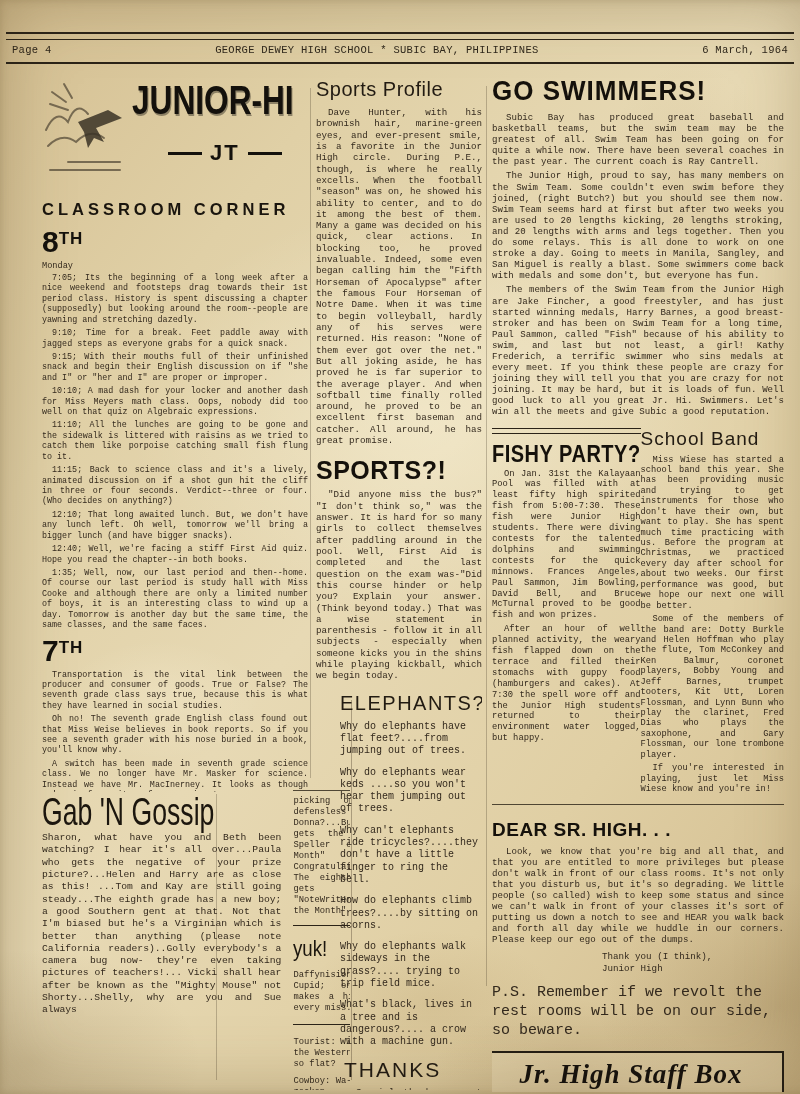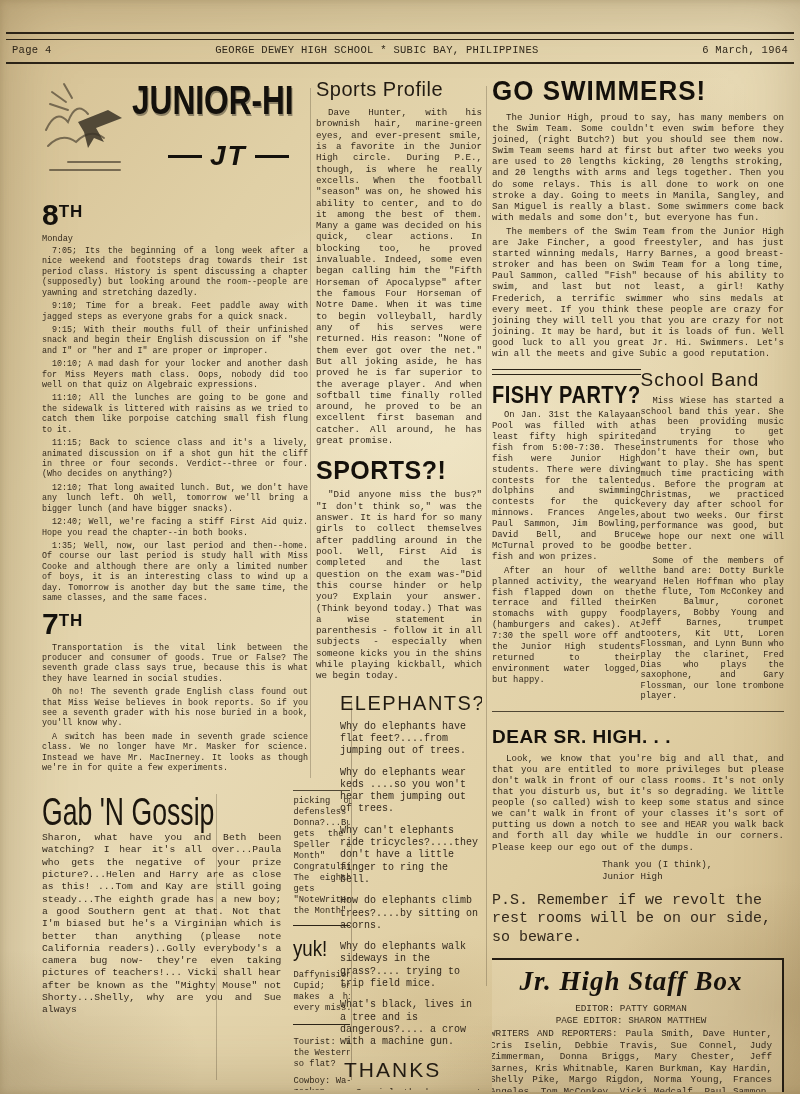--- a/index.html
+++ b/index.html
@@ -39,21 +39,21 @@
   .vr3{left:216px;top:794px;height:286px;}
   .vr4{left:351px;top:700px;height:380px;background:rgba(62,50,32,.35);}
 
   
   .masthead{display:flex;align-items:flex-start;gap:4px;height:124px;margin-bottom:2px;}
   .mast-art{flex:0 0 86px;}
   .mast-right{flex:1;padding-top:6px;}
   .mast-title{font-family:"Liberation Sans","DejaVu Sans",sans-serif;font-weight:900;font-size:31px;letter-spacing:0px;color:#14110c;transform:scale(1.02,1.3);transform-origin:left top;white-space:nowrap;text-shadow:1px 1px 0 rgba(20,17,12,.4);}
   .jt-row{display:flex;align-items:center;gap:8px;margin-top:26px;margin-left:36px;}
   .jt-line{flex:0 0 34px;border-top:3px solid #14110c;}
-  .jt{font-family:"Liberation Sans",sans-serif;font-style:italic;font-weight:900;font-size:28px;color:#14110c;letter-spacing:2px;}
+  .jt{font-family:"Liberation Sans",sans-serif;font-weight:900;font-size:22px;color:#14110c;letter-spacing:2px;}
   .classroom{font-family:"Liberation Sans",sans-serif;font-weight:900;font-size:16.5px;letter-spacing:4px;color:#1a150e;margin:4px 0 6px;}
 
   
   .grade-head{margin:2px 0 2px;color:#14110c;font-family:Liberation Sans, sans-serif;font-weight:900;}
   .grade-head .num{font-size:30px;}
   .grade-head .th{font-size:17px;position:relative;top:-8px;letter-spacing:1px;}
   .h-heavy{font-family:"Liberation Sans",sans-serif;font-weight:900;color:#15110b;letter-spacing:.5px;}
   .h-light{font-family:"Liberation Sans",sans-serif;font-weight:400;color:#221b12;}
 
   
@@ -139,20 +139,21 @@
       </svg>
       <div class="mast-right">
         <div class="mast-title">JUNIOR-HI</div>
         <div class="jt-row">
           <span class="jt-line"></span>
           <span class="jt">JT</span>
           <span class="jt-line"></span>
         </div>
       </div>
     </div>
+    <div class="classroom">CLASSROOM CORNER</div>
 
     <div class="grade-head">
       <span class="num">8</span><span class="th">TH</span>
     </div>
     <p class="day">Monday</p>
     <p class="body">7:05; Its the beginning of a long week after a nice weekend and footsteps drag towards their 1st period class. History is spent discussing a chapter (supposedly) but looking around the room--people are yawning and stretching dazedly.</p>
     <p class="body">9:10; Time for a break. Feet paddle away with jagged steps as everyone grabs for a quick snack.</p>
     <p class="body">9:15; With their mouths full of their unfinished snack and begin their English discussion on if "she and I" or "her and I" are proper or improper.</p>
     <p class="body">10:10; A mad dash for your locker and another dash for Miss Meyers math class. Oops, nobody did too well on that quiz on Algebraic expressions.</p>
     <p class="body">11:10; All the lunches are going to be gone and the sidewalk is littered with raisins as we tried to catch them like porpoise catching small fish flung to it.</p>
@@ -204,34 +205,36 @@
     </div>
 
     <div class="thanks-wrap">
       <div class="h-light thanks-head">THANKS</div>
       <p><span>Special thanks go out to Sue Connell and Kris Whitnable for their </span><u>extra</u><span> help in getting each issue of the J.T. out. Thanks again girls; keep up the good work!</span></p>
     </div>
   </div>
 
   <div class="colR">
     <div class="h-heavy go-head">GO SWIMMERS!</div>
+    <p class="body">Subic Bay has produced great baseball and basketball teams, but the swim team may be the greatest of all. Swim Team has been going on for quite a while now. There have been several coaches in the past year. The current coach is Ray Cantrell.</p>
     <p class="body">The Junior High, proud to say, has many members on the Swim Team. Some couldn't even swim before they joined, (right Butch?) but you should see them now. Swim Team seems hard at first but after two weeks you are used to 20 lengths kicking, 20 lengths stroking, and 20 lengths with arms and legs together. Then you do some relays. This is all done to work on one stroke a day. Going to meets in Manila, Sangley, and San Miguel is really a blast. Some swimmers come back with medals and some don't, but everyone has fun.</p>
     <p class="body">The members of the Swim Team from the Junior High are Jake Fincher, a good freestyler, and has just started winning medals, Harry Barnes, a good breast-stroker and has been on Swim Team for a long time, Paul Sammon, called "Fish" because of his ability to swim, and last but not least, a girl! Kathy Frederich, a terrific swimmer who sins medals at every meet. If you think these people are crazy for joining they will tell you that you are crazy for not joining. It may be hard, but it is loads of fun. Well good luck to all you great Jr. Hi. Swimmers. Let's win all the meets and give Subic a good reputation.</p>
 
     <div class="sub-row">
       <div class="fishy">
         <div class="double-rule"></div>
         <div class="h-heavy fishy-head">FISHY PARTY?</div>
         <p>On Jan. 31st the Kalayaan Pool was filled with at least fifty high spirited fish from 5:00-7:30. These fish were Junior High students. There were diving contests for the talented dolphins and swimming contests for the quick minnows. Frances Angeles, Paul Sammon, Jim Bowling, David Bell, and Bruce McTurnal proved to be good fish and won prizes.</p>
         <p>After an hour of well planned activity, the weary fish flapped down on the terrace and filled their stomachs with guppy food (hamburgers and cakes). At 7:30 the spell wore off and the Junior High students returned to their environment water logged, but happy.</p>
       </div>
       <div class="band">
         <div class="h-light band-head">School Band</div>
         <p>Miss Wiese has started a school band this year. She has been providing music and trying to get instruments for those who don't have their own, but want to play. She has spent much time practicing with us. Before the program at Christmas, we practiced every day after school for about two weeks. Our first performance was good, but we hope our next one will be better.</p>
         <p>Some of the members of the band are: Dotty Burkle and Helen Hoffman who play the flute, Tom McConkey and Ken Balmur, coronet players, Bobby Young and Jeff Barnes, trumpet tooters, Kit Utt, Loren Flossman, and Lynn Bunn who play the clarinet, Fred Dias who plays the saxophone, and Gary Flossman, our lone trombone player.</p>
+        <p>If you're interested in playing, just let Miss Wiese know and you're in!</p>
       </div>
     </div>
 
     <div class="dear">
       <div class="h-heavy dear-head">DEAR SR. HIGH. . .</div>
       <p class="body">Look, we know that you're big and all that, and that you are entitled to more privileges but please don't walk in front of our class rooms. It's not only that you disturb us, but it's so degrading. We little people (so called) wish to keep some status and since we can't walk in front of your classes it's sort of putting us down a notch to see and HEAR you walk back and forth all day while we huddle in our corners. Please keep our ego out of the dumps.</p>
       <div class="signoff">
         <div>Thank you (I think),</div>
         <div>Junior High</div>
       </div>

